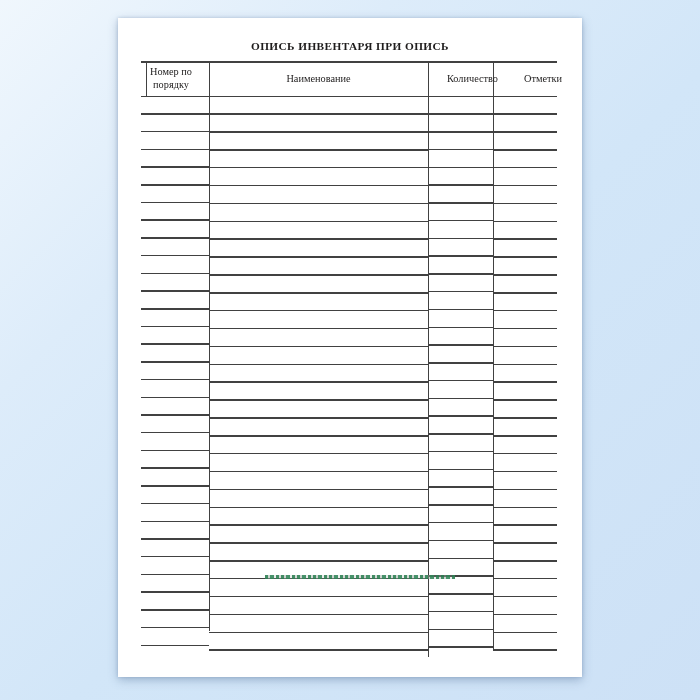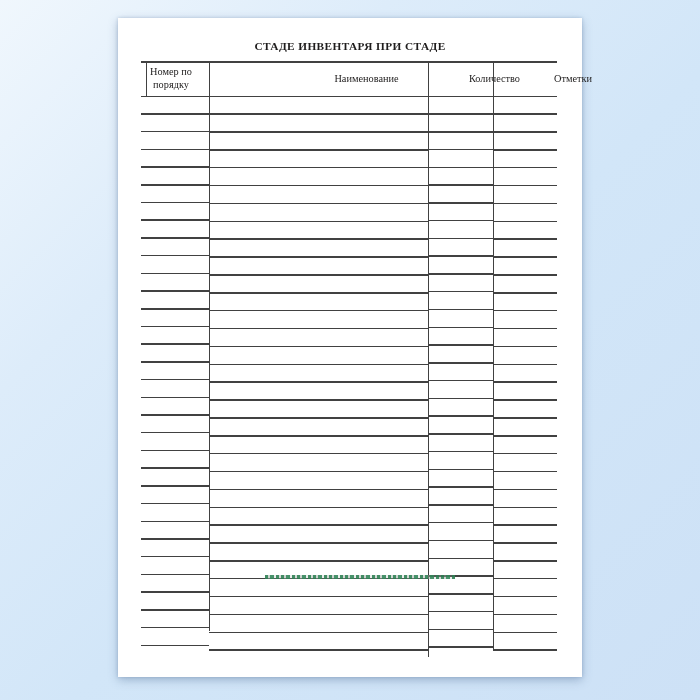--- a/index.html
+++ b/index.html
@@ -34,26 +34,26 @@
   .vline { position: absolute; width: 1.4px; background: #414141; }
   .v-left  { left: 28px;  top: 43px; height: 36px; }   
   .v-c1c2  { left: 91px;  top: 43px; height: 570px; }  
   .v-c2c3  { left: 310px; top: 43px; height: 596px; }  
   .v-c3c4  { left: 375px; top: 43px; height: 588px; }
   
   .hcell {
     position: absolute; top: 43px; height: 36px;
     display: flex; align-items: center; justify-content: center;
     text-align: center;
-    font-size: 10.3px; line-height: 1.25; color: #1f1d1d; padding-left: 48px;
+    font-size: 10.3px; line-height: 1.25; color: #1f1d1d;
   }
   .hc1 { left: 19px;  width: 68px;  padding: 0 6px; box-sizing: border-box; }
   .hc2 { left: 91px;  width: 219px; }
-  .hc3 { left: 296px; width: 65px; }
-  .hc4 { left: 375px; width: 64px; }
+  .hc3 { left: 322px; width: 65px; }
+  .hc4 { left: 393px; width: 64px; }
   
   .rows { position: absolute; top: 79px; }
   .rows-c1 {
     left: 23px; width: 68px; height: 549px;
     background: repeating-linear-gradient(180deg,
       transparent 0, transparent calc(17.71px - 1.5px),
       #414141 calc(17.71px - 1.5px), #414141 17.71px);
   }
   .rows-c2 {
     left: 91px; width: 219px; height: 554px;
@@ -83,21 +83,21 @@
     filter: blur(0.5px);
     opacity: 0.9;
   }
 </style>
 </head>
 <body>
 
 <div class="stage">
   <div class="page">
 
-    <div class="doc-title">СТАДЕ ИНВЕНТАРЯ ПРИ СТАДЕ</div>
+    <div class="doc-title">ОПИСЬ ИНВЕНТАРЯ ПРИ ОПИСЬ</div>
 
     <div class="hline top"></div>
     <div class="hline hdrbot"></div>
     <div class="vline v-left"></div>
     <div class="vline v-c1c2"></div>
     <div class="vline v-c2c3"></div>
     <div class="vline v-c3c4"></div>
 
     <div>
       <div class="hcell hc1">Номер по порядку</div>

